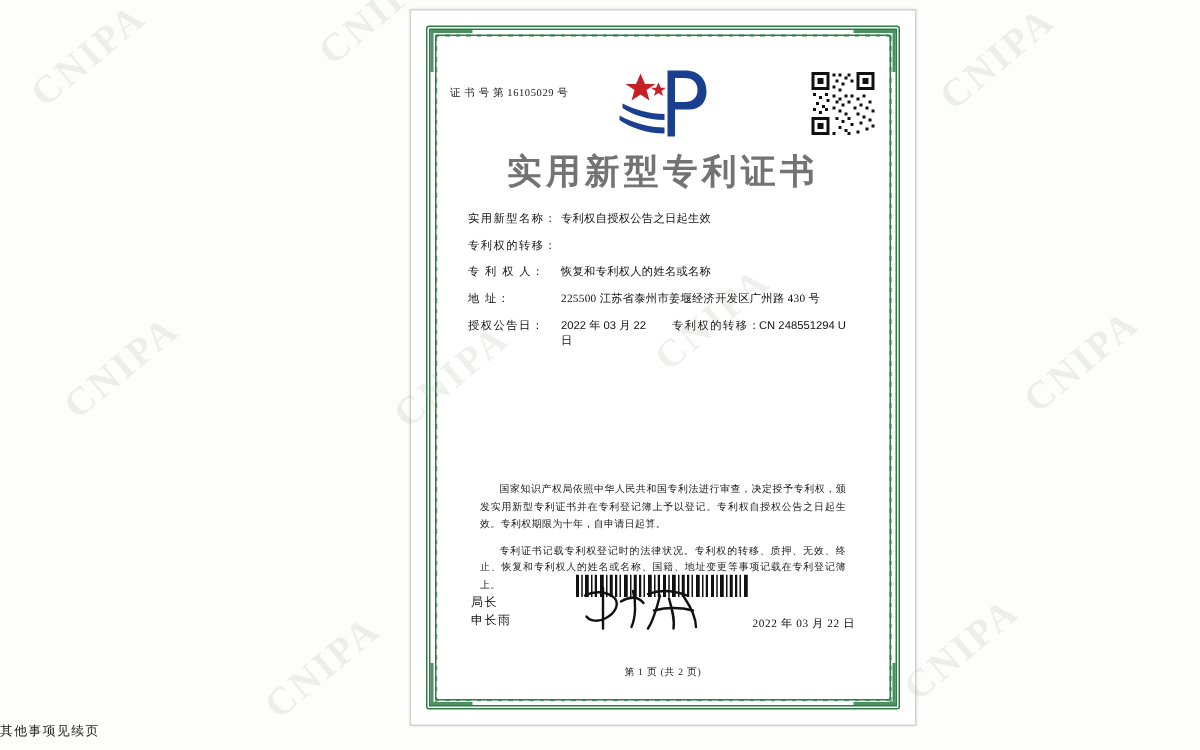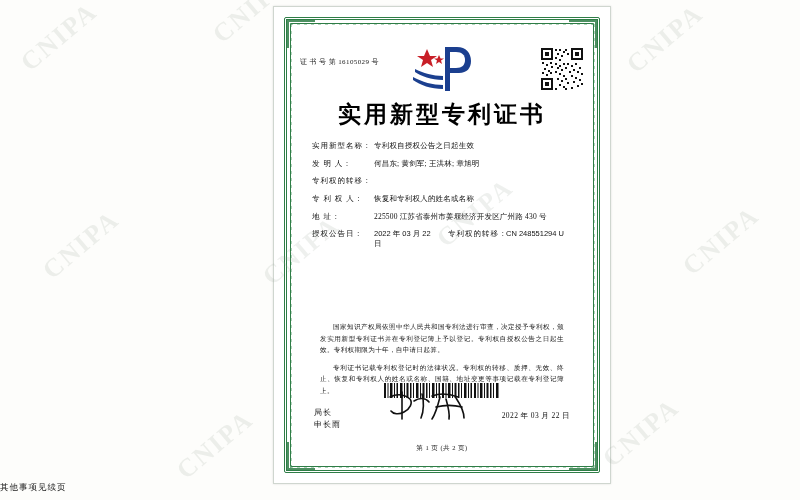--- a/index.html
+++ b/index.html
@@ -141,21 +141,21 @@
   .title {
     position: absolute;
     left: 0;
     right: 0;
     top: 66px;
     text-align: center;
     font-family: "Liberation Serif", serif;
     font-weight: bold;
     font-size: 23px;
     letter-spacing: 3px;
-    color: #000000;
+    color: #737373;
   }
 
   
   .fields {
     position: absolute;
     left: 12px;
     right: 12px;
     top: 108px;
   }
   .field {
@@ -221,21 +221,21 @@
     transform: translateX(-50%);
     top: 350px;
     width: 116px;
     height: 15px;
   }
 
   
   .sig-block {
     position: absolute;
     left: 14px;
-    bottom: 26px;
+    bottom: 36px;
     font-family: Liberation Mono, monospace;
     font-size: 8px;
     line-height: 1.5;
     color: #111;
     letter-spacing: 1px;
   }
   .signature {
     position: absolute;
     left: 84px;
     bottom: 34px;
@@ -383,24 +383,20 @@
       </svg>
 
       <div class="title">实用新型专利证书</div>
 
       <div class="fields">
         <div class="field">
           <span class="lbl">实用新型名称：</span>
           <span class="val">专利权自授权公告之日起生效</span>
         </div>
         <div class="field">
-          <span class="lbl">发 明 人：</span>
-          <span class="val">何昌东; 黄剑军; 王洪林; 章旭明</span>
-        </div>
-        <div class="field">
           <span class="lbl">专利权的转移：</span>
         </div>
         <div class="field">
           <span class="lbl">专 利 权 人：</span>
           <span class="val">恢复和专利权人的姓名或名称</span>
         </div>
         <div class="field">
           <span class="lbl">地        址：</span>
           <span class="val">225500 江苏省泰州市姜堰经济开发区广州路 430 号</span>
         </div>

